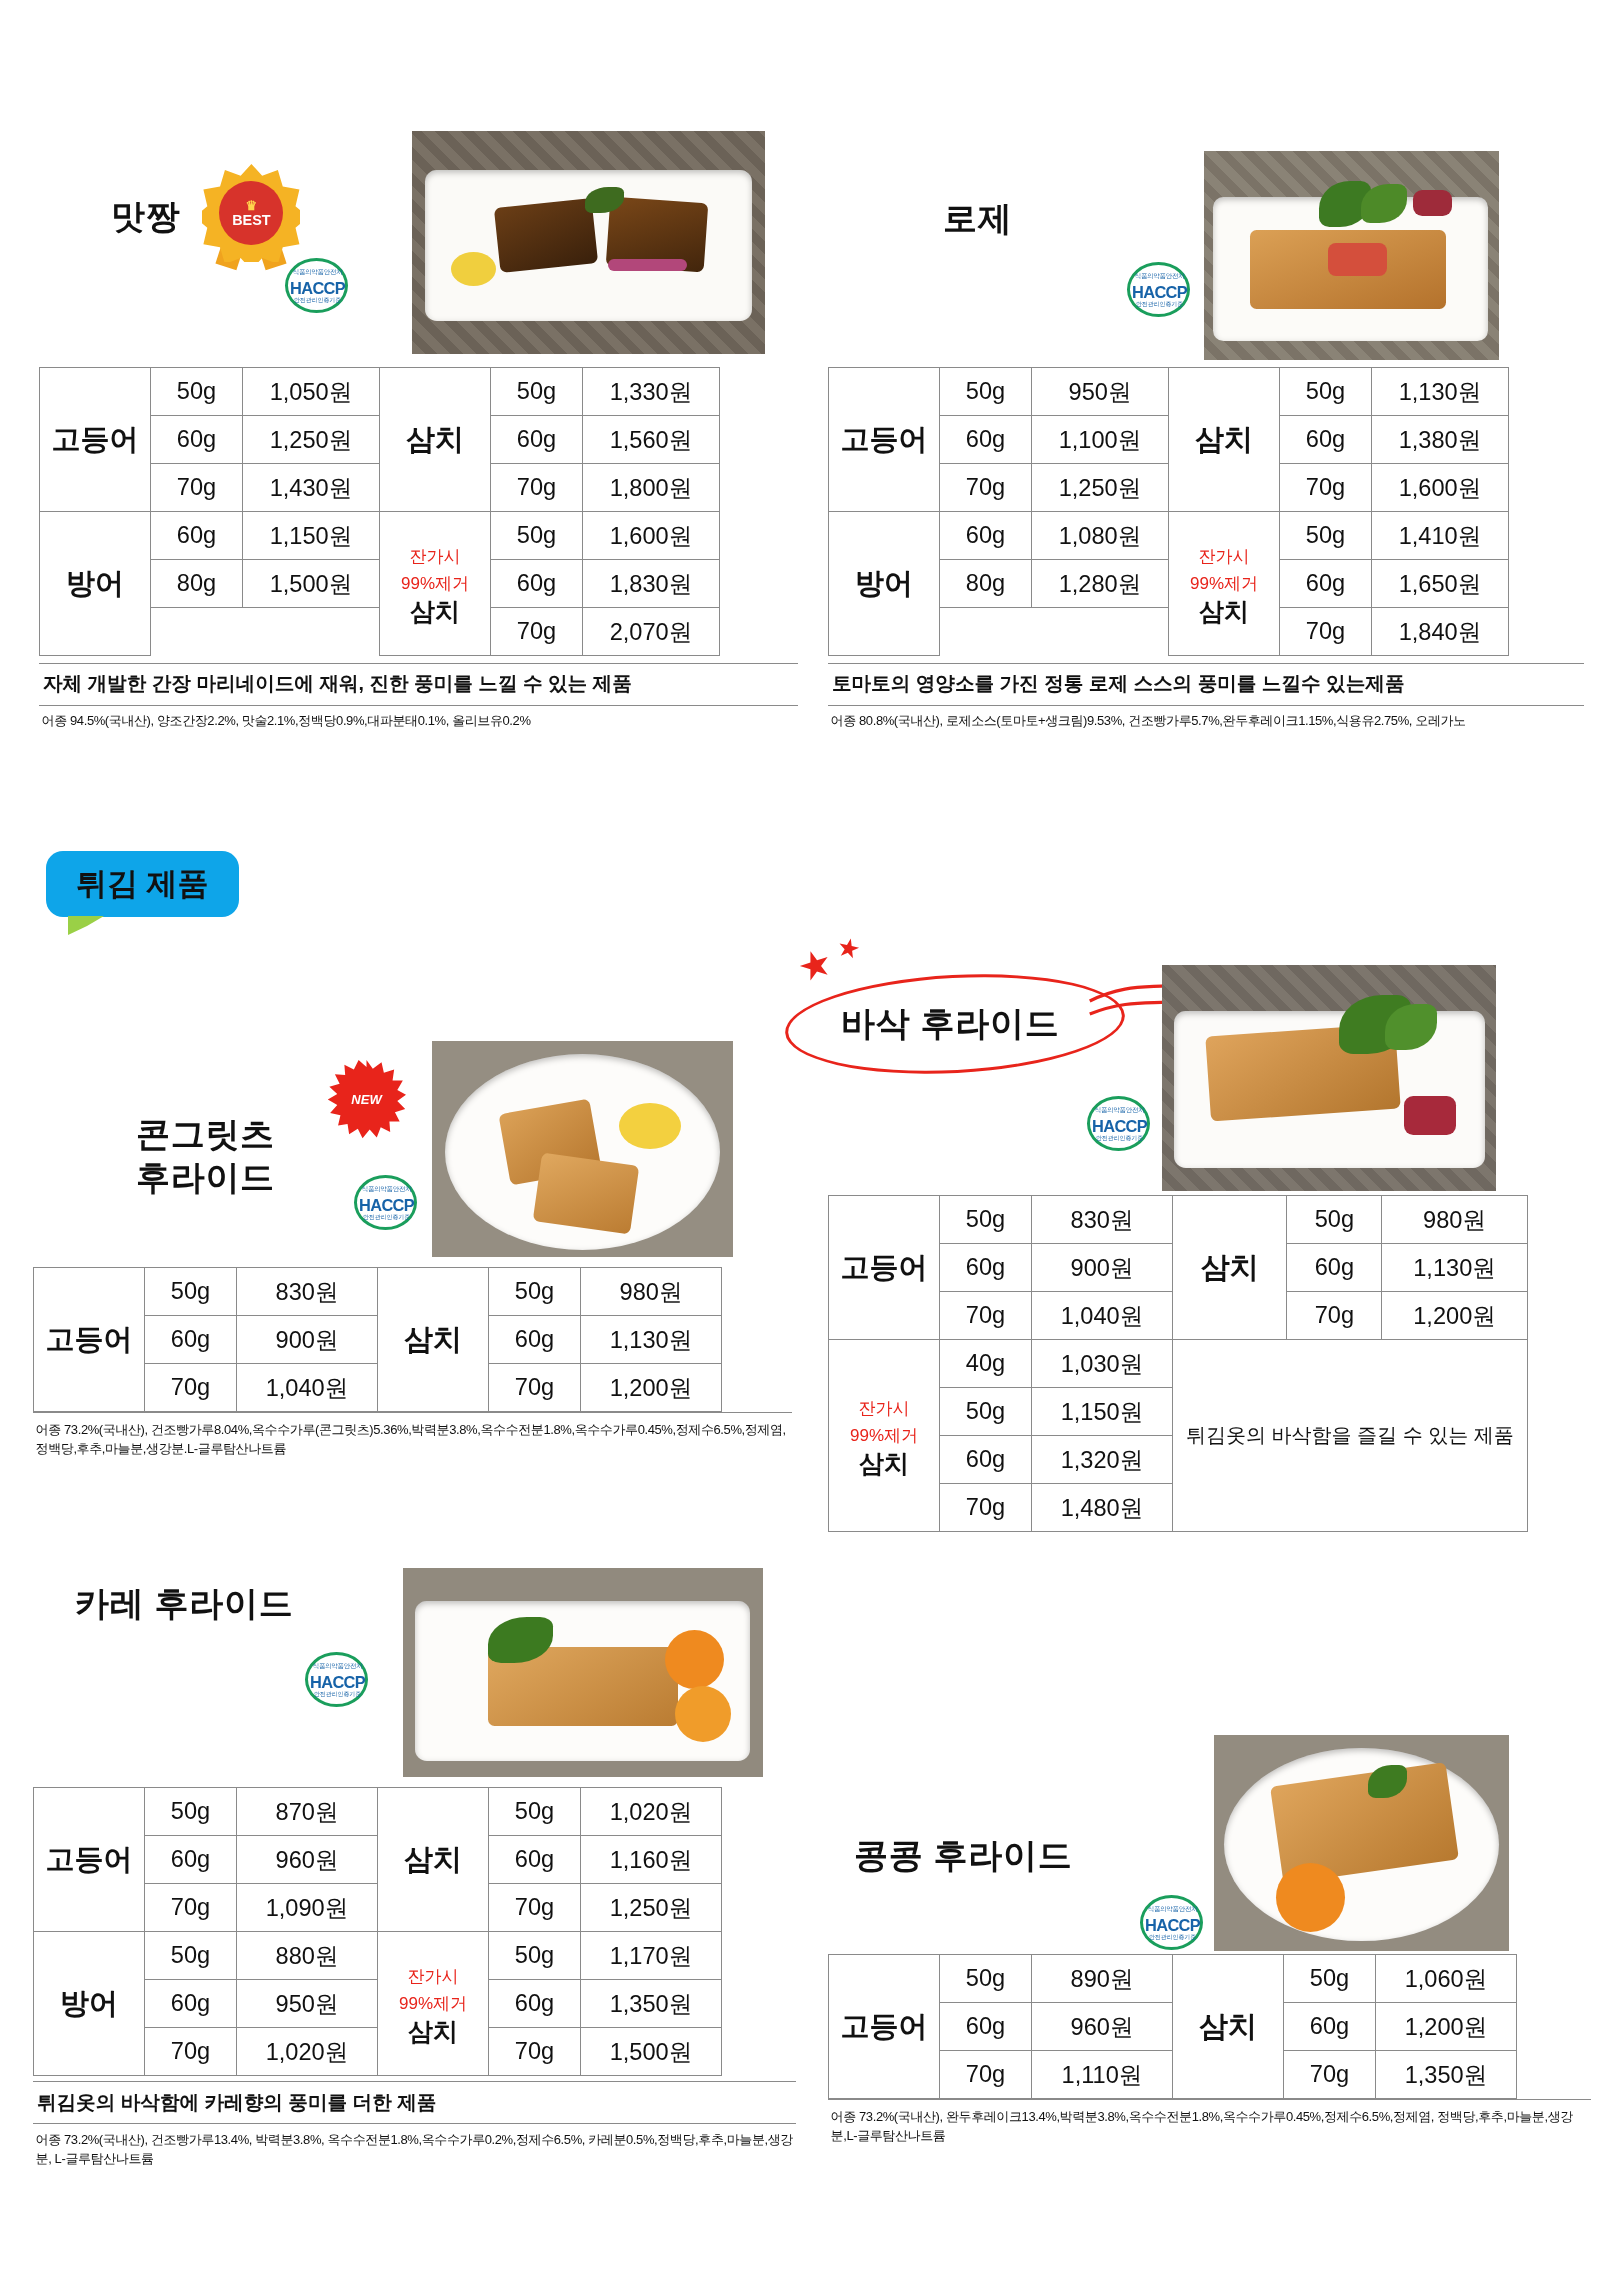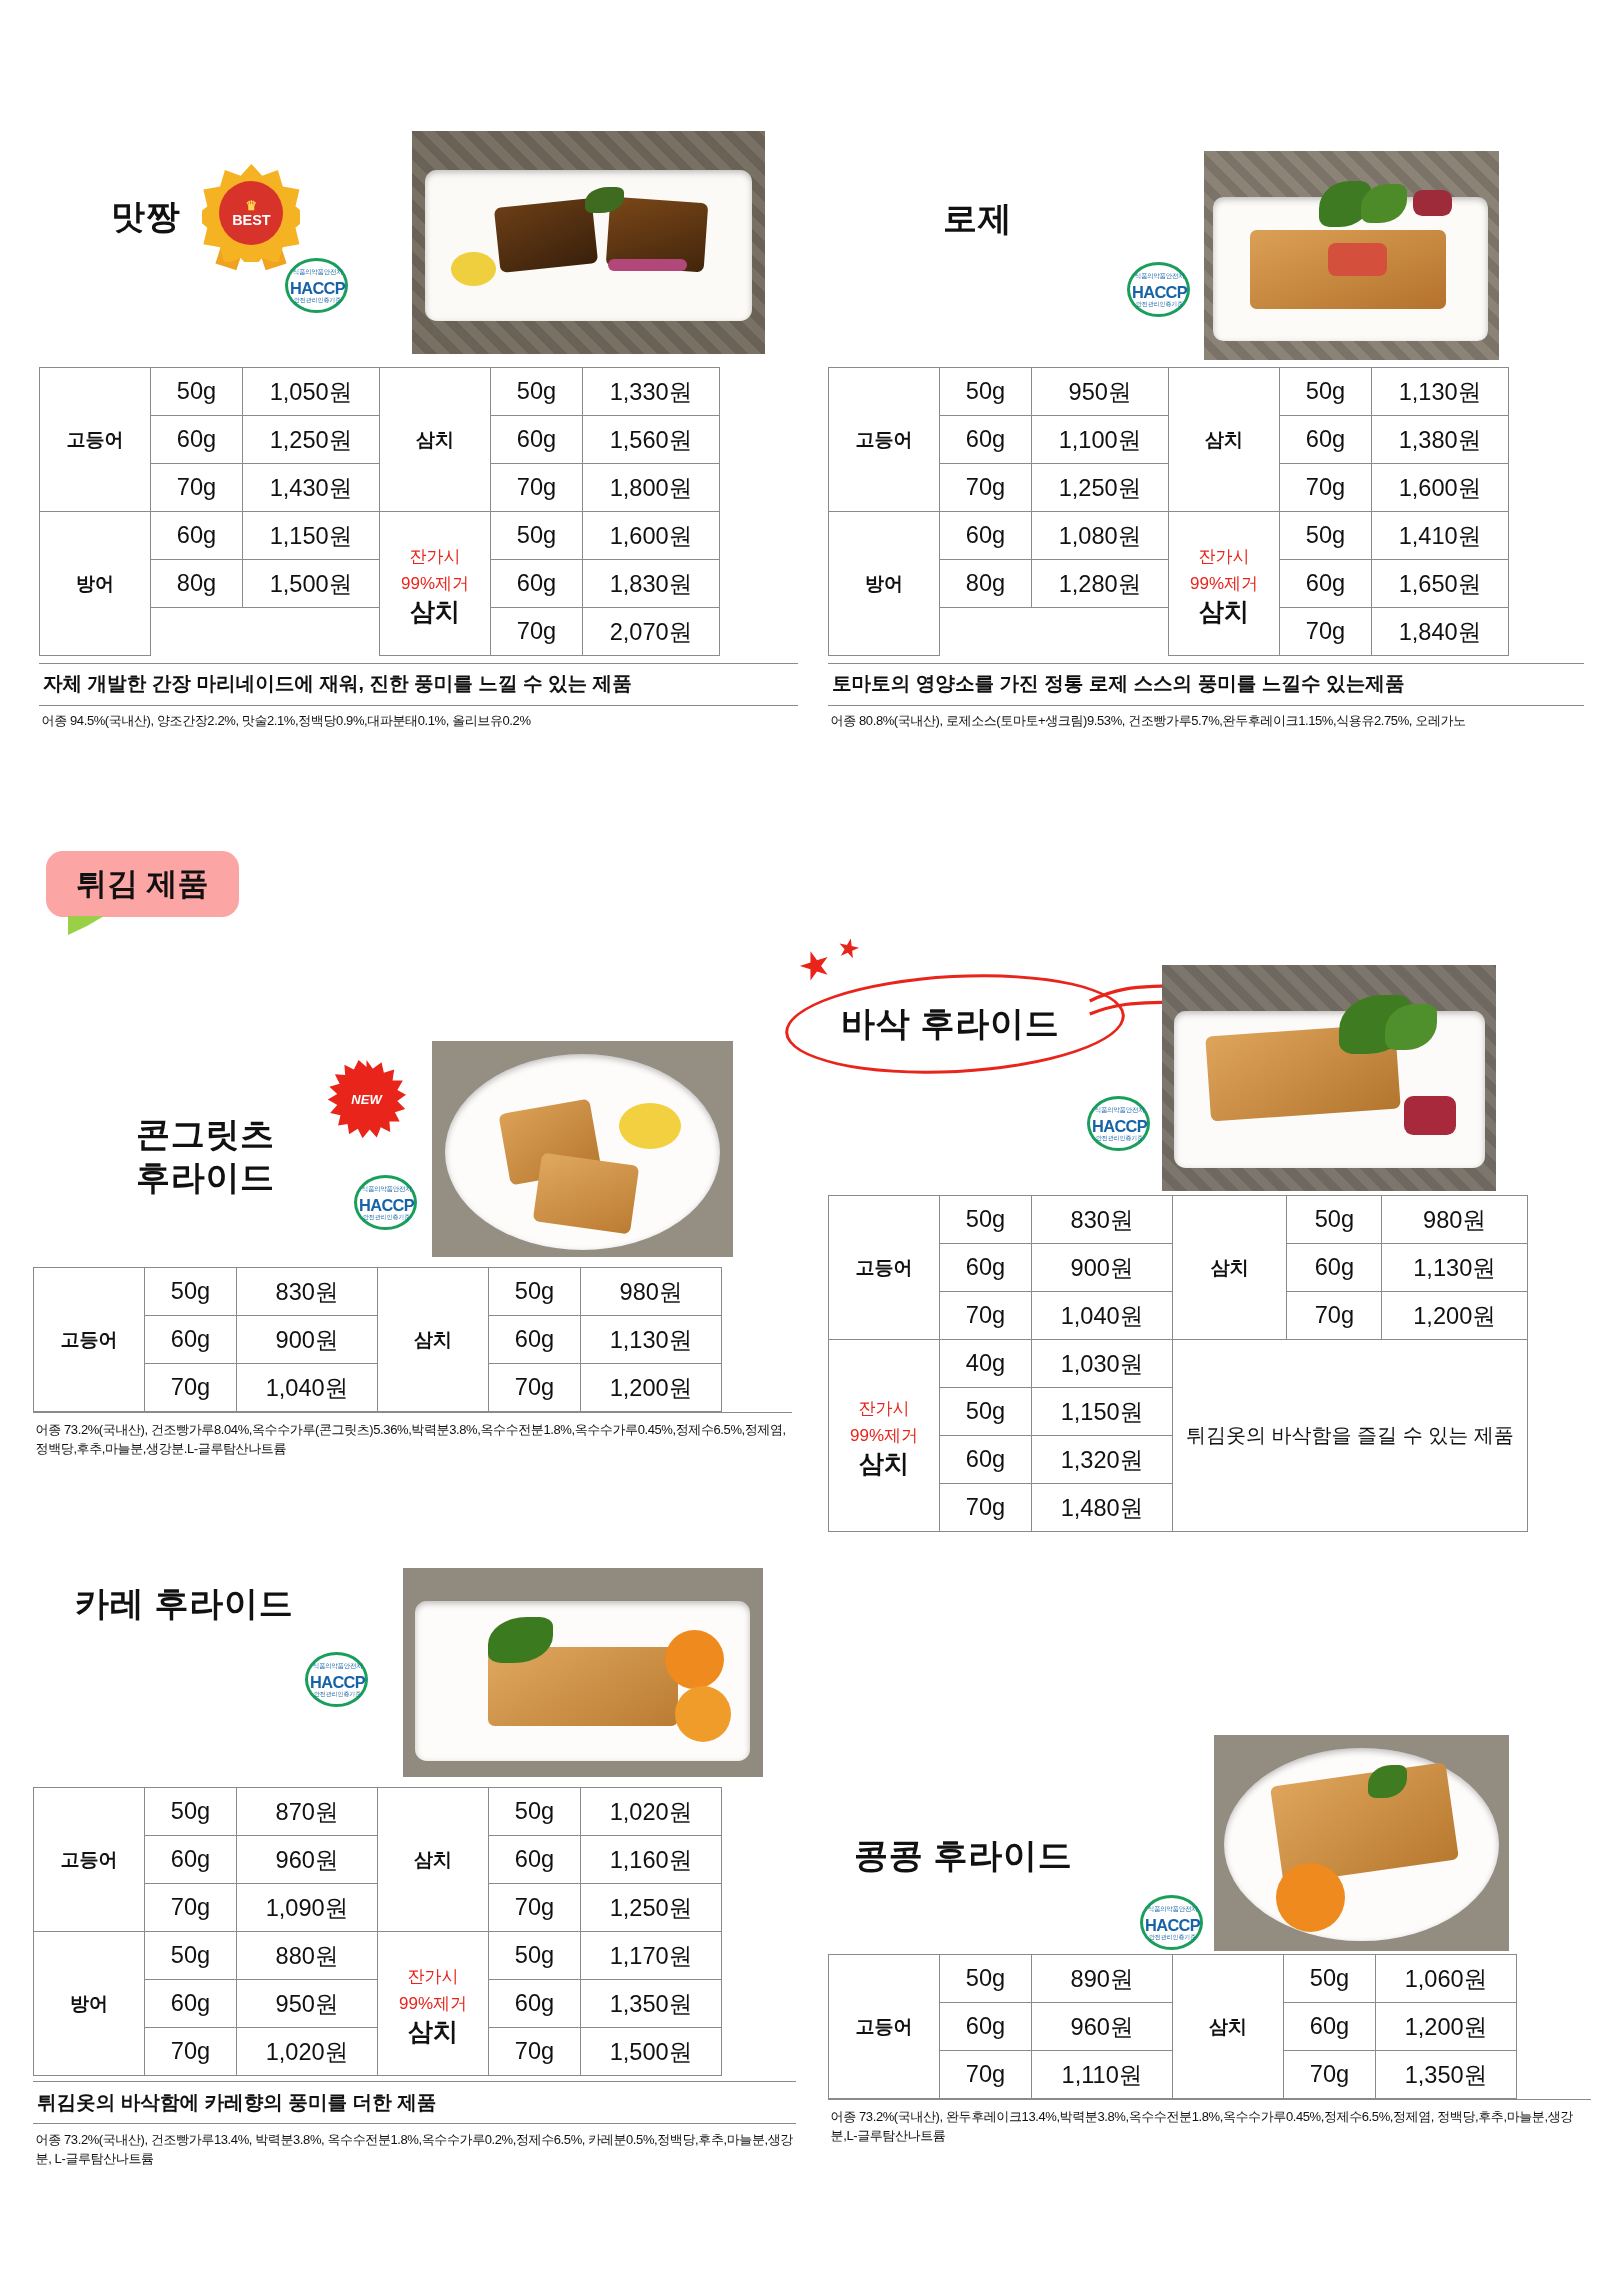--- a/index.html
+++ b/index.html
@@ -107,21 +107,21 @@
   table.price td {
     border: 1.3px solid #8a8a8a;
     text-align: center;
     font-size: 23.6px;
     height: 48px;
     padding: 0 3.9px;
     white-space: nowrap;
   }
   table.price td.fish {
     font-weight: bold;
-    font-size: 19px;
+    font-size: 29px;
   }
   .rm { color: #e8241b; font-size: 17px; line-height: 1.15; }
   .rm b { display: block; color: #111; font-size: 25px; font-weight: bold; margin-top: 2.6px; }
 
   .desc-head {
     border-top: 1.3px solid #8a8a8a;
     border-bottom: 1.3px solid #8a8a8a;
     font-size: 19.6px;
     font-weight: bold;
     padding: 7.9px 3.9px;
@@ -130,21 +130,21 @@
   .desc-body {
     font-size: 13px;
     line-height: 1.45;
     padding: 6.5px 2.6px 0 2.6px;
     letter-spacing: -0.4px;
   }
 
   
   .sec-tab { position: absolute; }
   .sec-tab .body {
-    background: #fca5a5;
+    background: #0ea5e9;
     border-radius: 17px;
     padding: 11.8px 30px;
     font-size: 31px;
     font-weight: bold;
     color: #111;
     display: inline-block;
   }
   .sec-tab .tip {
     position: absolute;
     left: 22px; bottom: -18.3px;

